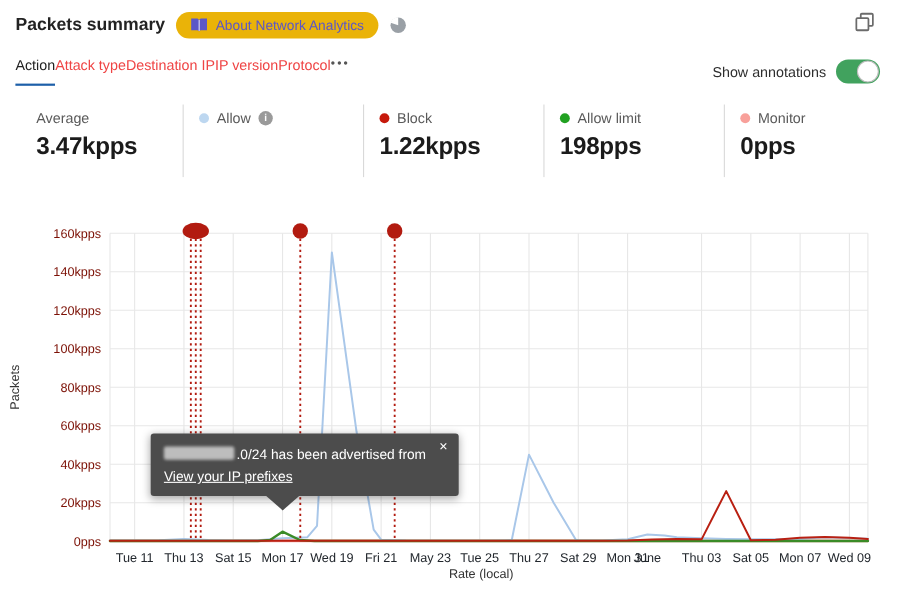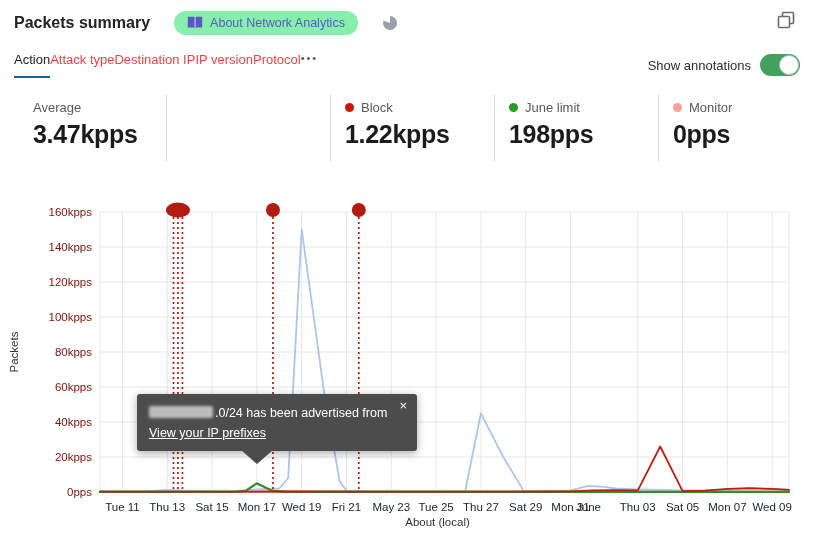--- a/index.html
+++ b/index.html
@@ -1,22 +1,22 @@
 <!DOCTYPE html>
 <html><head>
 <meta charset="utf-8">
 <style>
   html,body{margin:0;padding:0;}
   body{width:816px;height:545px;position:relative;background:#fff;overflow:hidden;
        font-family:"Liberation Sans",sans-serif;color:#313131;}
   .layer{position:absolute;}
   
-  .header{top:10px;left:14px;height:26px;display:flex;align-items:center;gap:24px;z-index:2;}
+  .header{top:10px;left:14px;height:26px;display:flex;align-items:center;gap:10px;z-index:2;}
   .page-title{font-size:16px;font-weight:700;color:#232323;}
-  .badge{display:flex;align-items:center;gap:7px;background:#86efac;color:#5b57c7;
+  .badge{display:flex;align-items:center;gap:7px;background:#eab308;color:#5b57c7;
          border-radius:13px;height:24px;padding:0 13px;font-size:12.5px;cursor:pointer;}
   .aux-icon{width:16px;height:16px;}
   .copy-btn{top:10px;right:20px;z-index:2;cursor:pointer;}
   
   .tabs-row{top:52px;left:14px;right:16px;display:flex;align-items:center;z-index:2;}
   .tabs{display:flex;align-items:flex-start;}
   .tab{font-size:13px;color:#ef4444;padding-bottom:9px;cursor:pointer;white-space:nowrap;}
   .tab.active{color:#222;border-bottom:2px solid #1d5fa9;}
   .tab-more{font-size:11px;color:#555;letter-spacing:2px;padding-bottom:9px;cursor:pointer;}
   .toggle-group{margin-left:auto;display:flex;align-items:center;gap:9px;}
@@ -26,21 +26,21 @@
         background:#fff;border:1px solid #bdbdbd;box-sizing:border-box;}
   
   .stats{top:95px;left:14px;display:flex;z-index:2;}
   .stat{width:164px;padding-left:14px;box-sizing:border-box;border-left:1px solid #d9d9d9;height:66px;}
   .stat.first{width:152px;padding-left:19px;border-left:none;}
   .stat-head{display:flex;align-items:center;gap:7px;height:16px;margin-top:4px;}
   .stat-label{font-size:13px;color:#595959;}
   .dot{width:9px;height:9px;border-radius:50%;flex:0 0 auto;}
   .info{width:13px;height:13px;border-radius:50%;background:#9a9a9a;color:#fff;font-size:9px;
         line-height:13px;text-align:center;font-weight:700;cursor:pointer;}
-  .stat-value{font-size:25px;font-weight:700;color:#1b1b1b;margin-top:5px;letter-spacing:-0.3px;}
+  .stat-value{font-size:22px;font-weight:700;color:#1b1b1b;margin-top:5px;letter-spacing:-0.3px;}
   
   #chart-svg{position:absolute;left:0;top:0;z-index:1;}
   .ylabel{left:-26px;top:346px;width:80px;text-align:center;transform:rotate(-90deg);
           font-size:11.5px;color:#333;z-index:2;}
   .xlabel{left:100px;top:516px;width:675px;text-align:center;font-size:11.5px;color:#333;z-index:2;}
   
   .tooltip{left:137px;top:394px;width:280px;box-sizing:border-box;background:#4c4c4c;color:#fff;
            border-radius:3px;padding:9px 12px 8px 12px;font-size:12.5px;line-height:20px;z-index:5;
            box-shadow:0 2px 8px rgba(0,0,0,.35);}
   .t-close{position:absolute;top:5px;right:10px;font-size:13px;color:#fff;cursor:pointer;line-height:13px;}
@@ -91,32 +91,37 @@
 </div>
 
 <div class="layer stats">
   <div class="stat first">
     <div class="stat-head">
       <span class="stat-label">Average</span>
     </div>
     <div class="stat-value">3.47kpps</div>
   </div>
   <div class="stat">
+    <div class="stat-head">
+      <span class="dot" style="background: rgb(189, 215, 240);"></span>
+      <span class="stat-label">Allow</span>
+      <span class="info">i</span>
+    </div>
   </div>
   <div class="stat">
     <div class="stat-head">
       <span class="dot" style="background: rgb(198, 25, 11);"></span>
       <span class="stat-label">Block</span>
     </div>
     <div class="stat-value">1.22kpps</div>
   </div>
   <div class="stat">
     <div class="stat-head">
       <span class="dot" style="background: rgb(33, 161, 33);"></span>
-      <span class="stat-label">June limit</span>
+      <span class="stat-label">Allow limit</span>
     </div>
     <div class="stat-value">198pps</div>
   </div>
   <div class="stat">
     <div class="stat-head">
       <span class="dot" style="background: rgb(248, 160, 154);"></span>
       <span class="stat-label">Monitor</span>
     </div>
     <div class="stat-value">0pps</div>
   </div>
@@ -181,20 +186,20 @@
     <line x1="173.49333333333334" x2="173.49333333333334" y1="217" y2="490" stroke="#b21b10" stroke-width="1.7" stroke-dasharray="2,3"></line>
     <line x1="177.97463414634146" x2="177.97463414634146" y1="217" y2="490" stroke="#b21b10" stroke-width="1.7" stroke-dasharray="2,3"></line>
     <line x1="182.45593495934958" x2="182.45593495934958" y1="217" y2="490" stroke="#b21b10" stroke-width="1.7" stroke-dasharray="2,3"></line>
     <ellipse cx="177.97463414634146" cy="210" rx="12" ry="7.5" fill="#b21b10"></ellipse>
     <line x1="272.97821138211384" x2="272.97821138211384" y1="217" y2="490" stroke="#b21b10" stroke-width="1.7" stroke-dasharray="2,3"></line>
     <circle cx="272.97821138211384" cy="210" r="7" fill="#b21b10"></circle>
     <line x1="358.7951219512195" x2="358.7951219512195" y1="217" y2="490" stroke="#b21b10" stroke-width="1.7" stroke-dasharray="2,3"></line>
     <circle cx="358.7951219512195" cy="210" r="7" fill="#b21b10"></circle>
   </svg>
 <div class="layer ylabel">Packets</div>
-<div class="layer xlabel">About (local)</div>
+<div class="layer xlabel">Rate (local)</div>
 
 <div class="layer tooltip">
   <span class="t-close">×</span>
   <div class="t-line"><span class="redact"></span><span>.0/24 has been advertised from</span></div>
   <a class="t-link">View your IP prefixes</a>
   <div class="t-arrow"></div>
 </div>
 
 </body></html>

